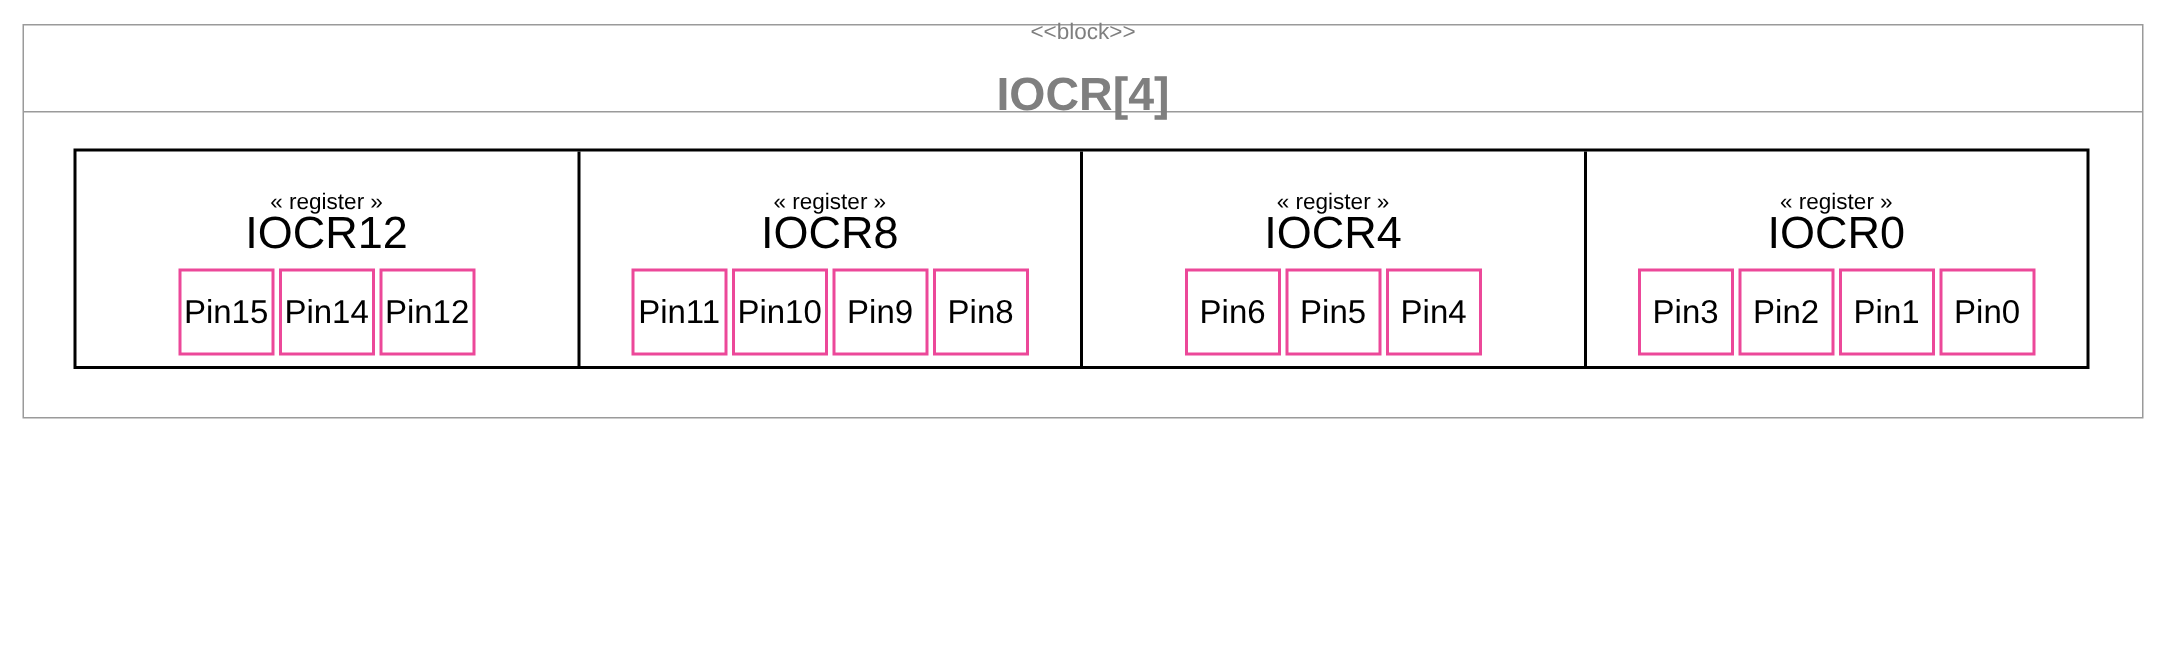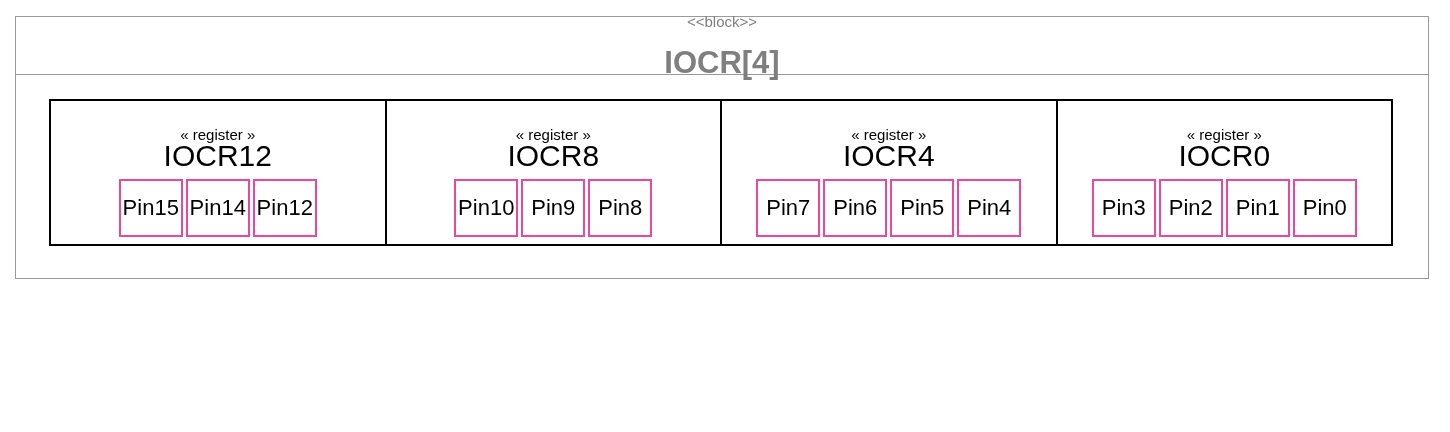--- a/index.html
+++ b/index.html
@@ -106,34 +106,34 @@
 
 
   <div class="pin">Pin12</div>
 </div>
   </div>
 
   <div class="register">
     <div class="reg-stereotype">« register »</div>
     <div class="reg-name">IOCR8</div>
     <div class="pin-row">
+  <div class="pin">Pin11</div>
 
   <div class="pin">Pin10</div>
 
   <div class="pin">Pin9</div>
 
   <div class="pin">Pin8</div>
 </div>
   </div>
 
   <div class="register">
     <div class="reg-stereotype">« register »</div>
     <div class="reg-name">IOCR4</div>
     <div class="pin-row">
-  <div class="pin">Pin7</div>
 
   <div class="pin">Pin6</div>
 
   <div class="pin">Pin5</div>
 
   <div class="pin">Pin4</div>
 </div>
   </div>
 
   <div class="register">

